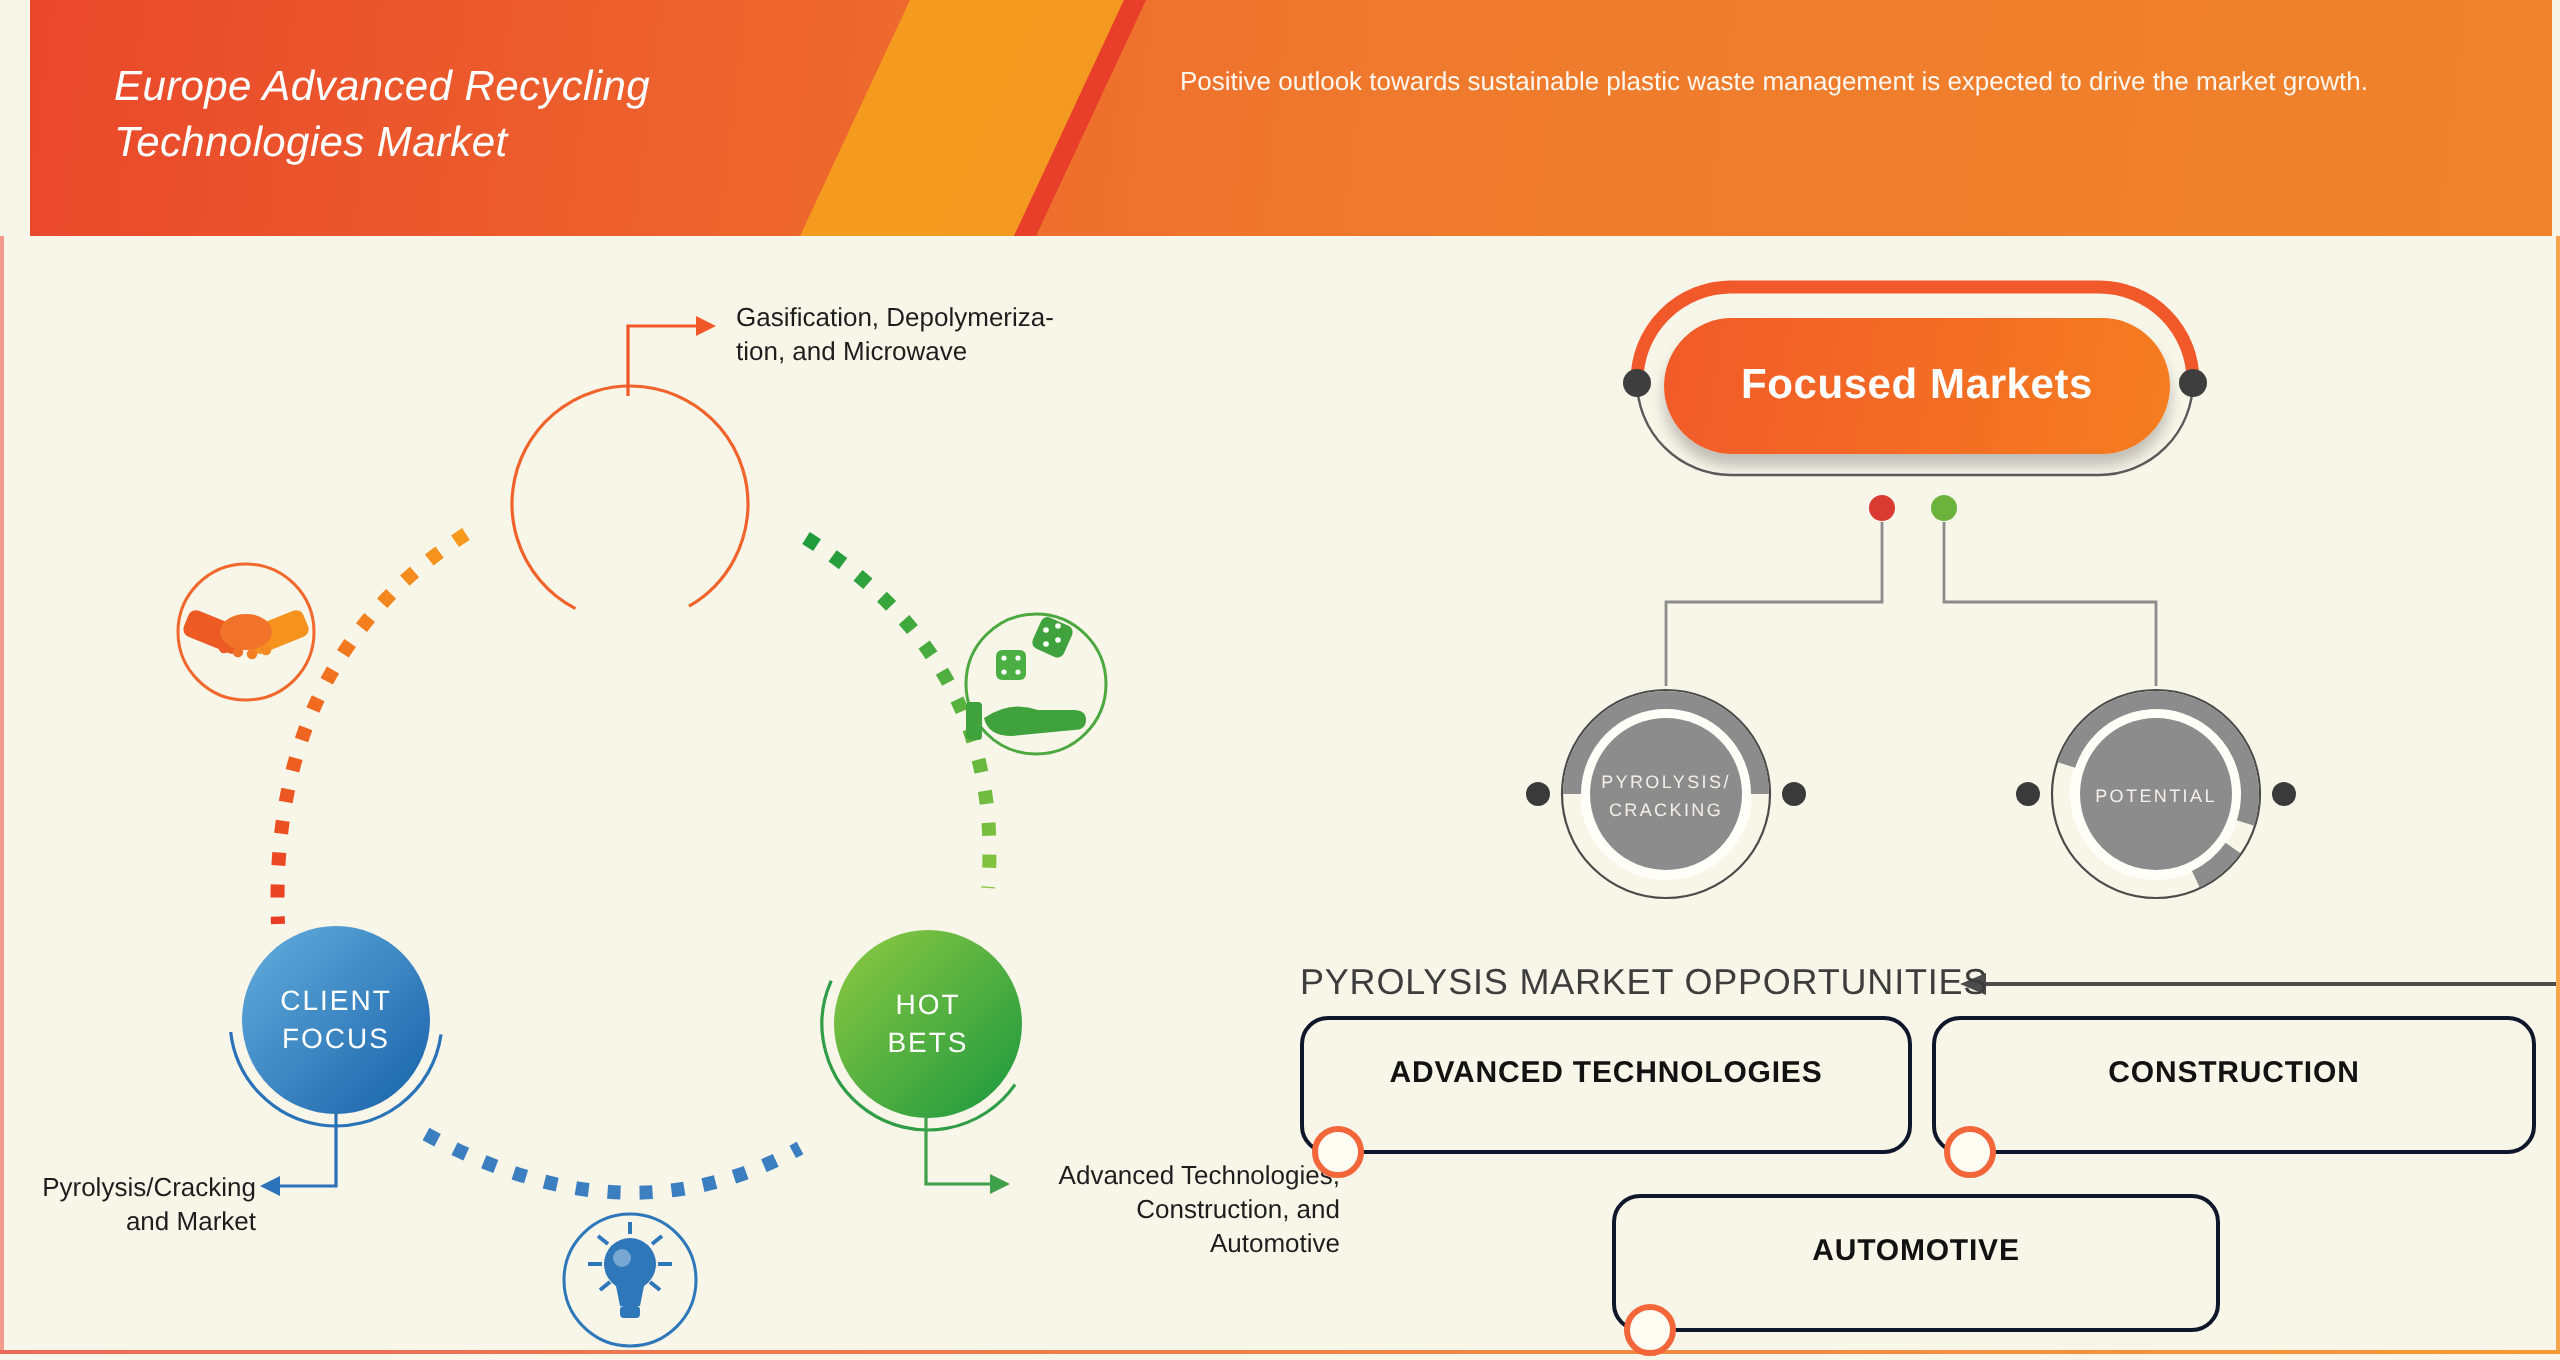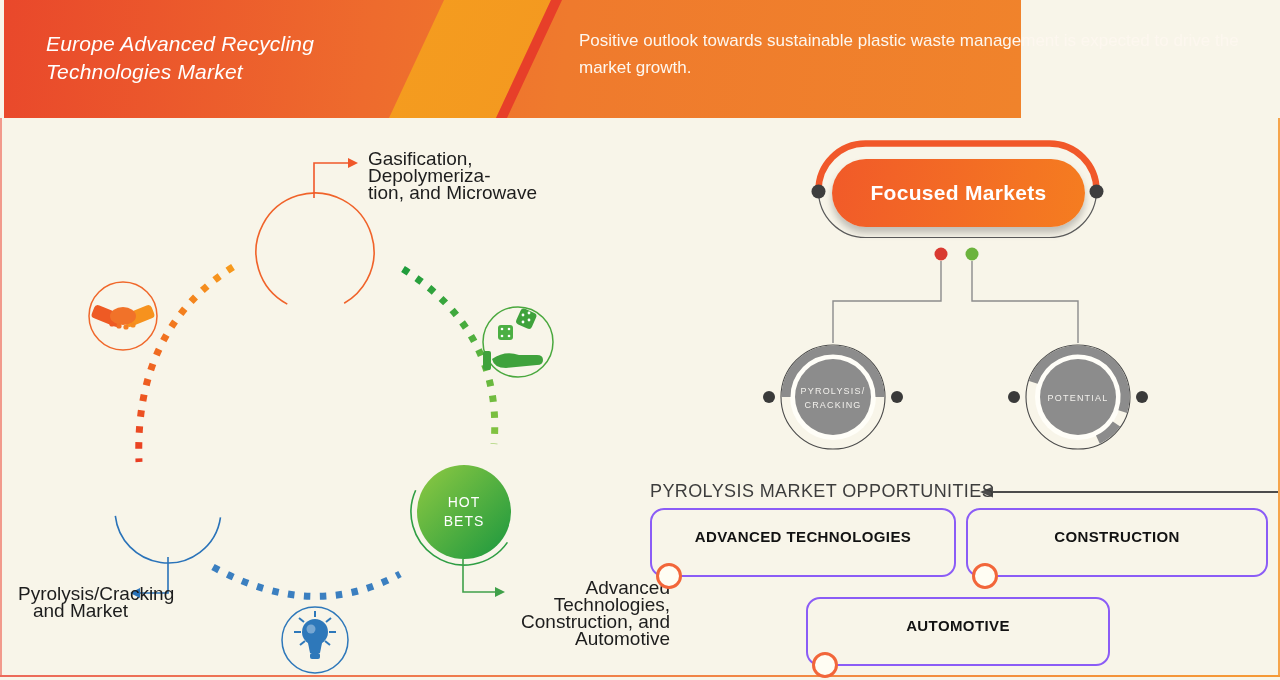--- a/index.html
+++ b/index.html
@@ -3,41 +3,41 @@
 <meta charset="utf-8">
 <style>
   html,body{margin:0;padding:0;background:#e8e6da;}
   .stage{
     position:relative;width:1280px;height:680px;overflow:hidden;
     background:#f8f5e9;
     font-family:"Liberation Sans", sans-serif;
   }
   
   .header{
-    position:absolute;left:4px;top:0;width:1017px;height:118px;
+    position:absolute;left:15px;top:0;width:1261px;height:118px;
     background:linear-gradient(97deg,#e9482b 0%,#ee6b2d 36%,#ef7a2d 55%,#f0832b 100%);
   }
   .header-wedge{
     position:absolute;left:0;top:0;width:1280px;height:118px;
     background:linear-gradient(115deg,#f6a31c,#f18c25);
     clip-path:polygon(440px 0,547px 0,492px 118px,385px 118px);
   }
   .header-stripe{
     position:absolute;left:0;top:0;width:1280px;height:118px;
     background:#e73f29;
     clip-path:polygon(547px 0,558px 0,503px 118px,492px 118px);
   }
   .market-title{
     position:absolute;left:42px;top:30px;width:430px;
     color:#fff;font-size:21px;line-height:28px;font-style:italic;font-weight:500;
     letter-spacing:.2px;white-space:pre-line;
   }
   .market-subtitle{
     position:absolute;left:575px;top:27px;width:690px;
-    color:#fdf7ef;font-size:17px;line-height:27px;font-weight:500;
+    color:#fdf7ef;font-size:13px;line-height:27px;font-weight:500;
   }
   
   .edge-left{position:absolute;left:0;top:118px;bottom:3px;width:2px;background:#f29a8c;}
   .edge-right{position:absolute;right:0;top:118px;bottom:3px;width:2px;background:#f6a54c;}
   .edge-bottom{position:absolute;left:0;right:0;bottom:3px;height:2px;
     background:linear-gradient(90deg,#ec6a5a,#f59a36);}
   
   .wires{position:absolute;left:0;top:0;z-index:1;}
   
   .node{
@@ -45,21 +45,21 @@
     color:#fff;text-align:center;font-size:14px;letter-spacing:1px;line-height:19px;
     white-space:pre-line;z-index:2;font-weight:500;
   }
   .node-cp{left:262px;top:199px;width:106px;height:106px;
     background:linear-gradient(115deg,#ec4626 8%,#f89c1c 95%);}
   .node-cf{left:121px;top:463px;width:94px;height:94px;
     background:linear-gradient(135deg,#64aede 0%,#1d67ad 92%);}
   .node-hb{left:417px;top:465px;width:94px;height:94px;
     background:linear-gradient(135deg,#90ca42 0%,#239b3f 92%);}
   .annot{
-    position:absolute;color:#1d1d1d;font-size:19px;line-height:17px;font-weight:500;
+    position:absolute;color:#1d1d1d;font-size:13px;line-height:17px;font-weight:500;
     white-space:pre-line;z-index:2;
   }
   .annot-top{left:368px;top:150px;width:220px;text-align:left;}
   .annot-left{left:18px;top:585px;width:110px;text-align:right;}
   .annot-right{left:480px;top:579px;width:190px;text-align:right;}
   
   .pill{
     position:absolute;left:832px;top:159px;width:253px;height:68px;border-radius:34px;
     background:linear-gradient(100deg,#f15a29,#f57d20);
     display:flex;align-items:center;justify-content:center;
@@ -71,21 +71,21 @@
     line-height:14px;text-align:center;white-space:pre-line;z-index:2;font-weight:500;
   }
   .gl-pyro{left:778px;top:384px;}
   .gl-pack{left:1023px;top:391px;}
   
   .opp-heading{
     position:absolute;left:650px;top:481px;color:#3d3d3d;font-size:18px;font-weight:500;
     letter-spacing:.4px;z-index:2;
   }
   .opp-box{
-    position:absolute;height:69px;border:2px solid #8b5cf6;border-radius:14px;
+    position:absolute;height:69px;border:2px solid #0f172a;border-radius:14px;
     display:flex;align-items:center;justify-content:center;padding-bottom:12px;
     box-sizing:border-box;color:#121212;font-size:15px;font-weight:bold;letter-spacing:.4px;
     z-index:2;
   }
   .opp-1{left:650px;top:508px;width:306px;}
   .opp-2{left:966px;top:508px;width:302px;}
   .opp-3{left:806px;top:597px;width:304px;}
   .corner-dot{
     position:absolute;left:4px;bottom:-14px;width:26px;height:26px;border-radius:50%;
     border:3px solid #f2663a;background:#fffdf3;box-sizing:border-box;
@@ -202,20 +202,22 @@
       <path d="M 1031 397 A 47 47 0 0 1 1125 397" fill="none" stroke="#8c8c8c" stroke-width="9" transform="rotate(18 1078 397)"></path>
       <path d="M 1116.5 424 A 47 47 0 0 1 1097.9 439.6" fill="none" stroke="#8c8c8c" stroke-width="9"></path>
       <circle cx="1014" cy="397" r="6" fill="#3a3a3a"></circle>
       <circle cx="1142" cy="397" r="6" fill="#3a3a3a"></circle>
     </g>
 
     <line x1="993" y1="492" x2="1278" y2="492" stroke="#4c4c4c" stroke-width="2"></line>
     <polygon points="980,492 993,486.5 993,497.5" fill="#4c4c4c"></polygon>
   </svg>
 
+  <div class="node node-cf">CLIENT
+FOCUS</div>
   <div class="node node-hb">HOT
 BETS</div>
 
   <div class="annot annot-top">Gasification, Depolymeriza-
 tion, and Microwave</div>
   <div class="annot annot-left">Pyrolysis/Cracking
 and Market</div>
   <div class="annot annot-right">Advanced Technologies,
 Construction, and
 Automotive</div>

